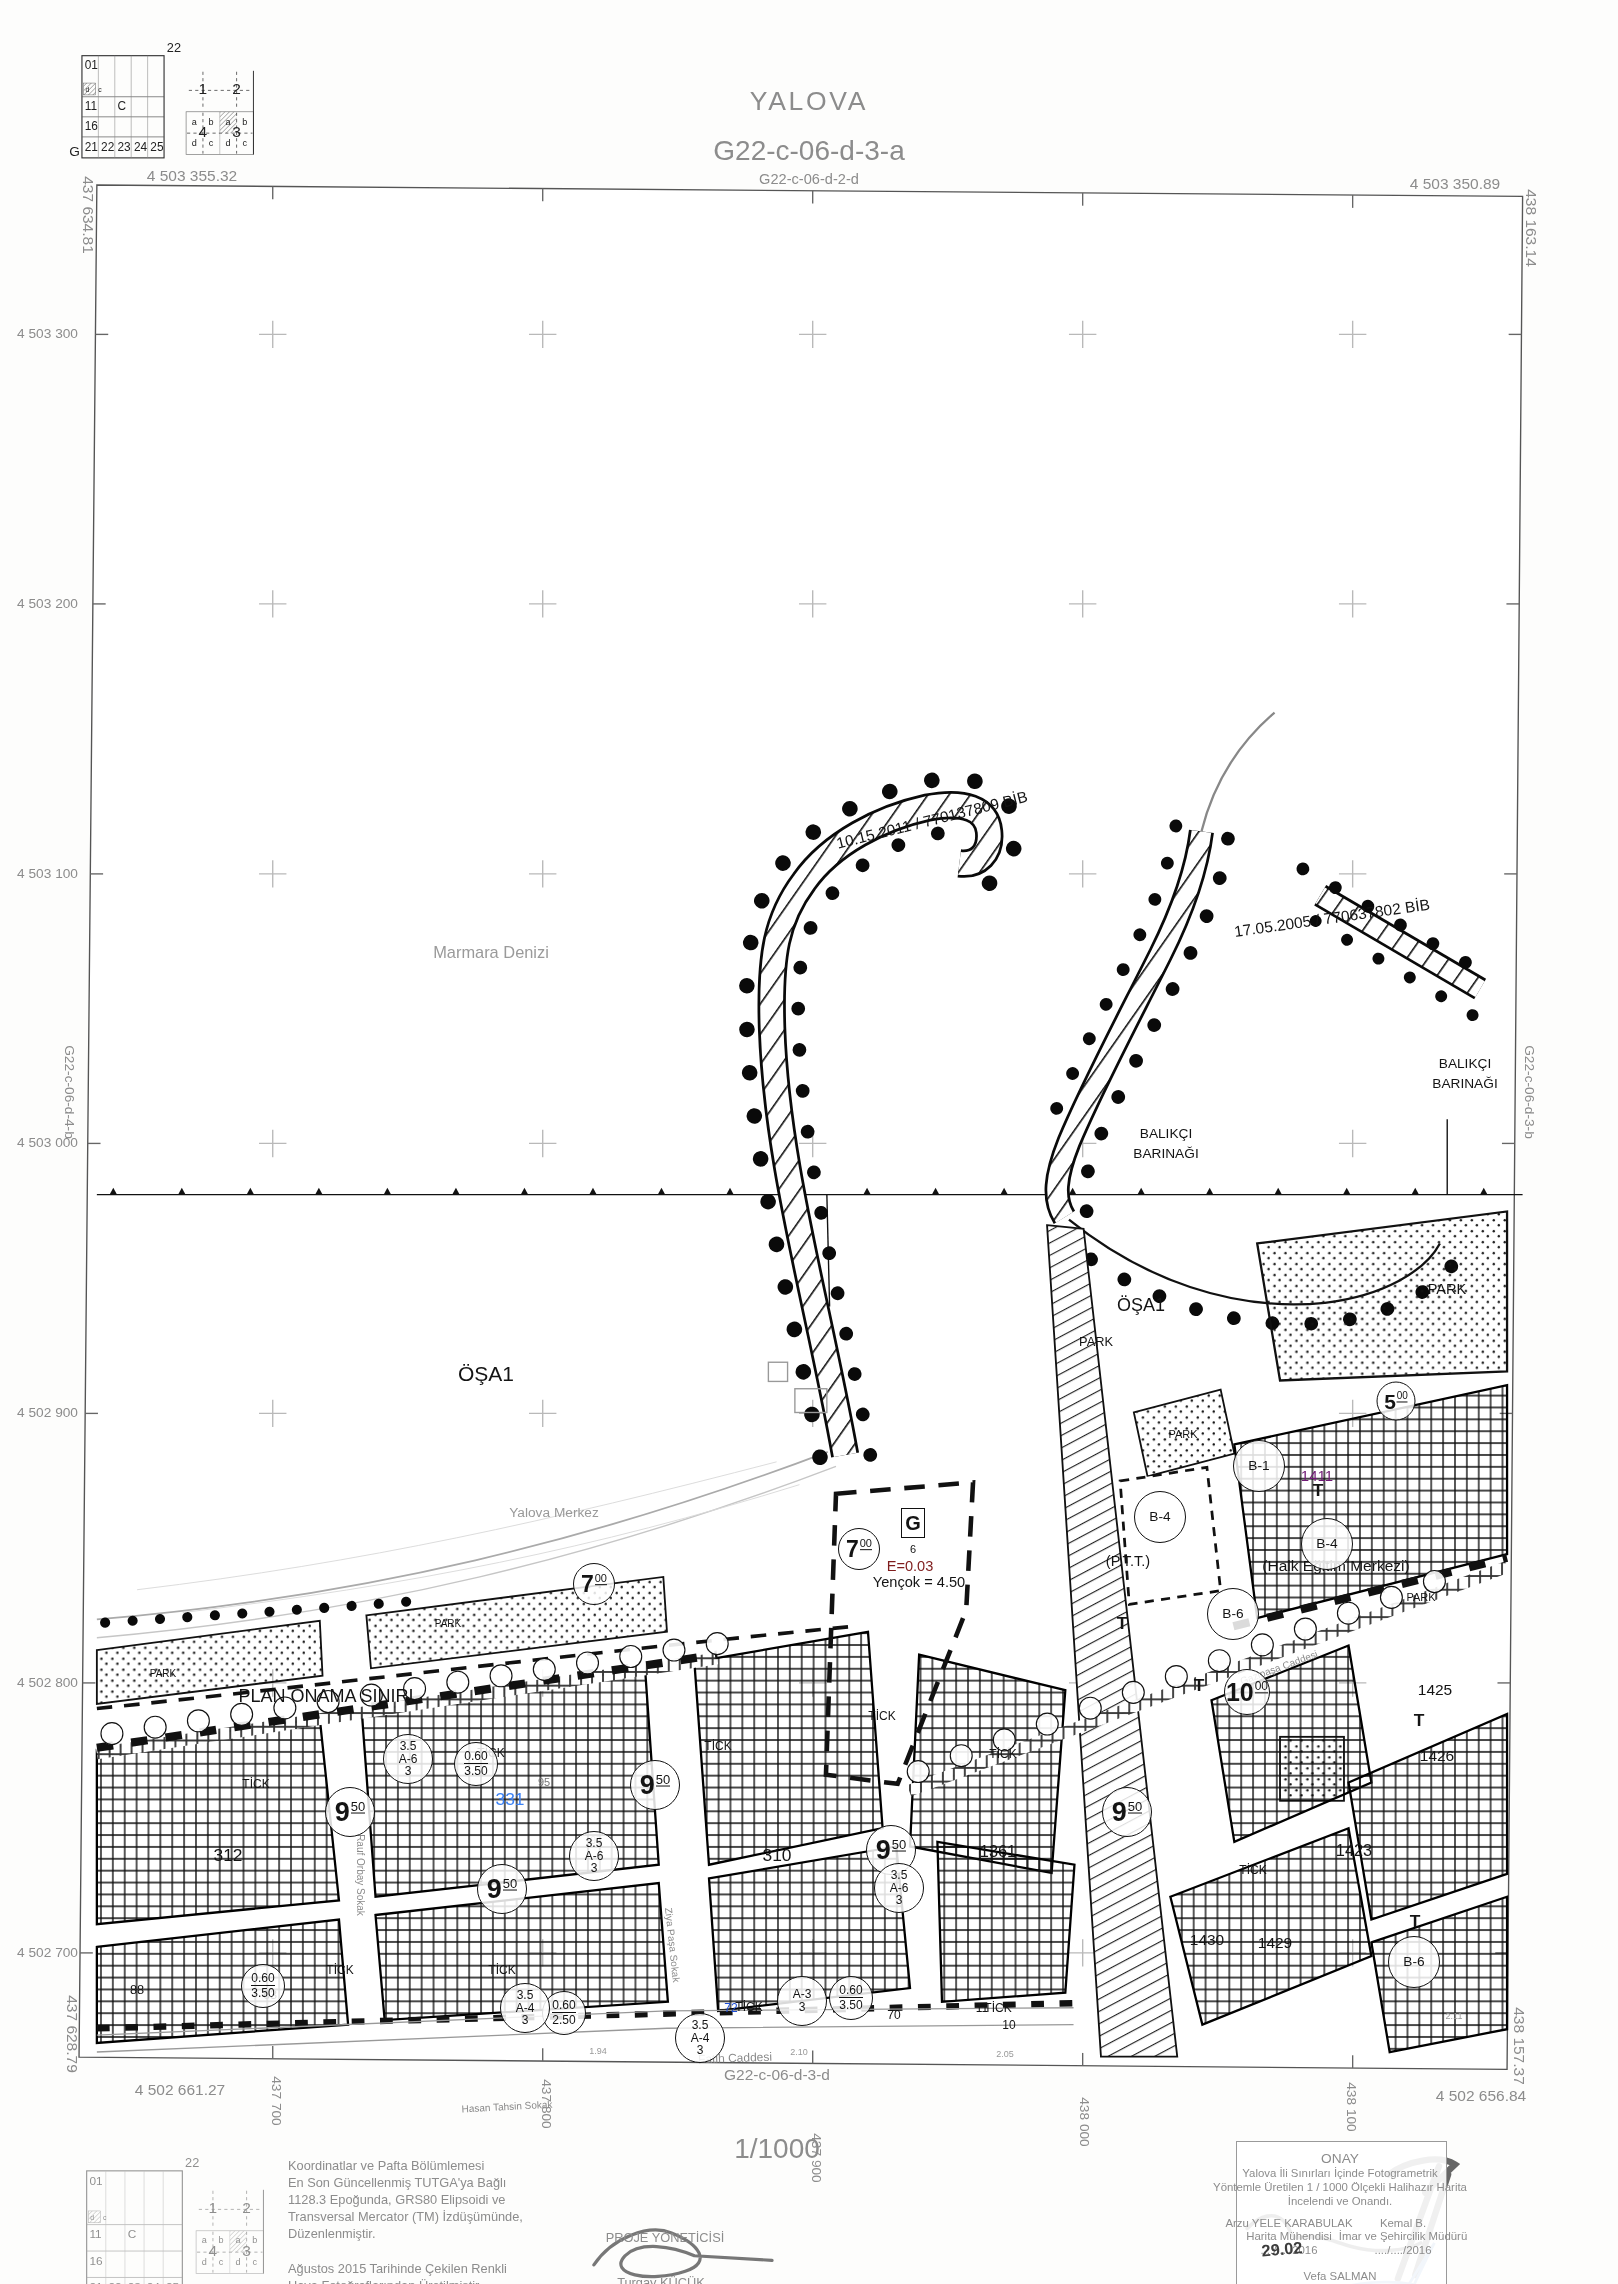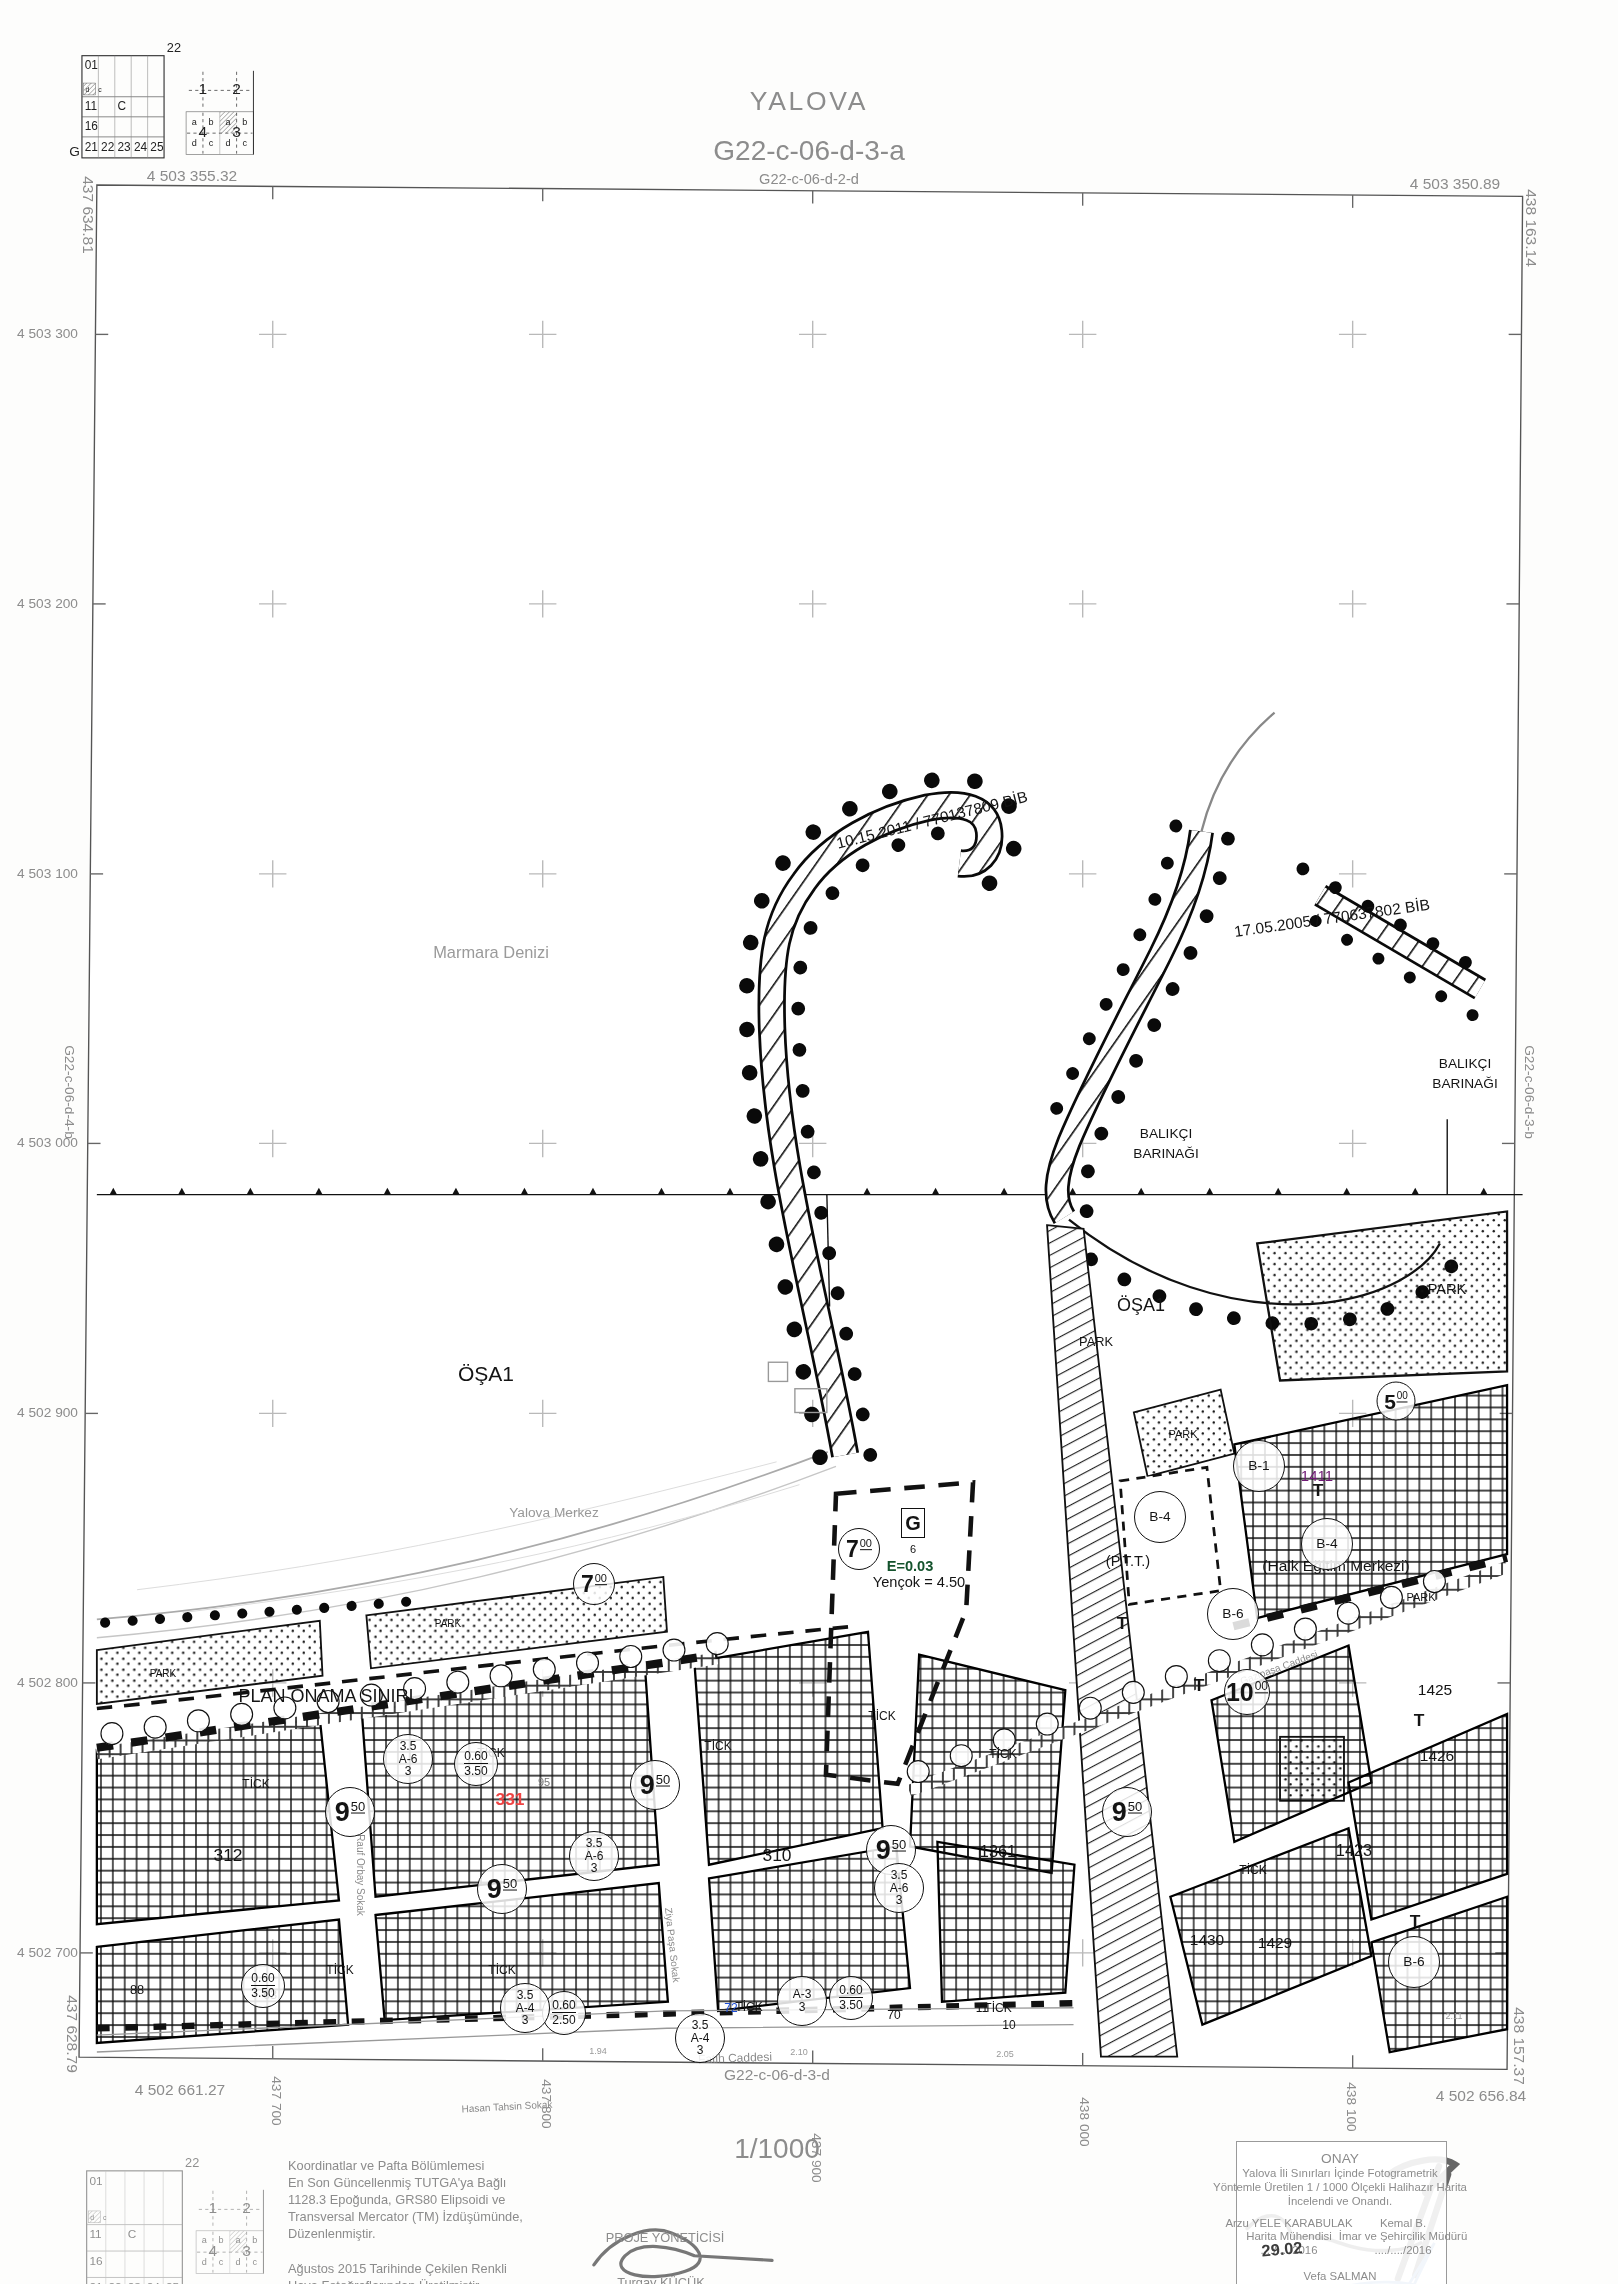--- a/index.html
+++ b/index.html
@@ -431,31 +431,31 @@
       <div class="ml" style="left: 486px; top: 1373px; font-size: 21px; color: rgb(20, 20, 20); font-weight: 400; transform: translate(-50%, -50%) rotate(0deg);">ÖŞA1</div>
       <div class="ml" style="left: 1141px; top: 1305px; font-size: 18px; color: rgb(20, 20, 20); font-weight: 400; transform: translate(-50%, -50%) rotate(0deg);">ÖŞA1</div>
       <div class="ml" style="left: 1096px; top: 1342px; font-size: 12.8px; color: rgb(20, 20, 20); font-weight: 400; transform: translate(-50%, -50%) rotate(0deg);">PARK</div>
       <div class="ml" style="left: 1447px; top: 1289px; font-size: 14.6px; color: rgb(20, 20, 20); font-weight: 400; transform: translate(-50%, -50%) rotate(0deg);">PARK</div>
       <div class="ml" style="left: 163px; top: 1674px; font-size: 10px; color: rgb(20, 20, 20); font-weight: 400; transform: translate(-50%, -50%) rotate(0deg);">PARK</div>
       <div class="ml" style="left: 448px; top: 1624px; font-size: 10px; color: rgb(20, 20, 20); font-weight: 400; transform: translate(-50%, -50%) rotate(0deg);">PARK</div>
       <div class="ml" style="left: 1183px; top: 1434px; font-size: 11px; color: rgb(20, 20, 20); font-weight: 400; transform: translate(-50%, -50%) rotate(0deg);">PARK</div>
       <div class="ml" style="left: 1421px; top: 1597px; font-size: 11px; color: rgb(20, 20, 20); font-weight: 400; transform: translate(-50%, -50%) rotate(0deg);">PARK</div>
       <div class="ml" style="left: 554px; top: 1513px; font-size: 13.7px; color: rgb(153, 153, 153); font-weight: 400; transform: translate(-50%, -50%) rotate(0deg);">Yalova Merkez</div>
       <div class="ml" style="left: 326px; top: 1696px; font-size: 18px; color: rgb(20, 20, 20); font-weight: 400; transform: translate(-50%, -50%) rotate(0deg);">PLAN ONAMA SINIRI</div>
-      <div class="ml" style="left: 910px; top: 1566px; font-size: 14.6px; color: #14532d; font-weight: 700; transform: translate(-50%, -50%) rotate(0deg);">E=0.03</div>
+      <div class="ml" style="left: 910px; top: 1566px; font-size: 14.6px; color: #7f1d1d; font-weight: 400; transform: translate(-50%, -50%) rotate(0deg);">E=0.03</div>
       <div class="ml" style="left: 919px; top: 1582px; font-size: 14.6px; color: rgb(20, 20, 20); font-weight: 400; transform: translate(-50%, -50%) rotate(0deg);">Yençok = 4.50</div>
       <div class="ml" style="left: 1128px; top: 1561px; font-size: 14.6px; color: rgb(20, 20, 20); font-weight: 400; transform: translate(-50%, -50%) rotate(0deg);">(P.T.T.)</div>
       <div class="ml" style="left: 1336px; top: 1566px; font-size: 15.5px; color: rgb(20, 20, 20); font-weight: 400; transform: translate(-50%, -50%) rotate(0deg);">(Halk Eğitim Merkezi)</div>
       <div class="ml" style="left: 735px; top: 2058px; font-size: 12px; color: rgb(138, 138, 138); font-weight: 400; transform: translate(-50%, -50%) rotate(-2deg);">Fatih Caddesi</div>
       <div class="ml" style="left: 360px; top: 1875px; font-size: 10px; color: rgb(138, 138, 138); font-weight: 400; transform: translate(-50%, -50%) rotate(90deg);">Rauf Orbay Sokak</div>
       <div class="ml" style="left: 672px; top: 1945px; font-size: 10px; color: rgb(138, 138, 138); font-weight: 400; transform: translate(-50%, -50%) rotate(84deg);">Ziya Paşa Sokak</div>
       <div class="ml" style="left: 507px; top: 2107px; font-size: 10px; color: rgb(138, 138, 138); font-weight: 400; transform: translate(-50%, -50%) rotate(-3deg);">Hasan Tahsin Sokak</div>
       <div class="ml" style="left: 1279px; top: 1668px; font-size: 10px; color: rgb(138, 138, 138); font-weight: 400; transform: translate(-50%, -50%) rotate(-20deg);">Gazipaşa Caddesi</div>
       <div class="ml" style="left: 228px; top: 1856px; font-size: 17.4px; color: rgb(20, 20, 20); font-weight: 400; transform: translate(-50%, -50%) rotate(0deg);">312</div>
-      <div class="ml" style="left: 510px; top: 1800px; font-size: 17.4px; color: #ef4444; font-weight: 700; transform: translate(-50%, -50%) rotate(0deg);">331</div>
+      <div class="ml" style="left: 510px; top: 1800px; font-size: 17.4px; color: #3b82f6; font-weight: 400; transform: translate(-50%, -50%) rotate(0deg);">331</div>
       <div class="ml" style="left: 777px; top: 1856px; font-size: 17.4px; color: rgb(20, 20, 20); font-weight: 400; transform: translate(-50%, -50%) rotate(0deg);">310</div>
       <div class="ml" style="left: 998px; top: 1851px; font-size: 16.4px; color: rgb(20, 20, 20); font-weight: 400; transform: translate(-50%, -50%) rotate(0deg);">1361</div>
       <div class="ml" style="left: 1354px; top: 1850px; font-size: 16.4px; color: rgb(20, 20, 20); font-weight: 400; transform: translate(-50%, -50%) rotate(0deg);">1423</div>
       <div class="ml" style="left: 1435px; top: 1690px; font-size: 15.5px; color: rgb(20, 20, 20); font-weight: 400; transform: translate(-50%, -50%) rotate(0deg);">1425</div>
       <div class="ml" style="left: 1437px; top: 1756px; font-size: 15.5px; color: rgb(20, 20, 20); font-weight: 400; transform: translate(-50%, -50%) rotate(0deg);">1426</div>
       <div class="ml" style="left: 1275px; top: 1943px; font-size: 15.5px; color: rgb(20, 20, 20); font-weight: 400; transform: translate(-50%, -50%) rotate(0deg);">1429</div>
       <div class="ml" style="left: 1207px; top: 1940px; font-size: 15.5px; color: rgb(20, 20, 20); font-weight: 400; transform: translate(-50%, -50%) rotate(0deg);">1430</div>
       <div class="ml" style="left: 1317px; top: 1475px; font-size: 15px; color: #701a75; font-weight: 400; transform: translate(-50%, -50%) rotate(0deg);">1411</div>
       <div class="ml" style="left: 137px; top: 1990px; font-size: 12.8px; color: rgb(20, 20, 20); font-weight: 400; transform: translate(-50%, -50%) rotate(0deg);">88</div>
       <div class="ml" style="left: 270px; top: 1995px; font-size: 12.8px; color: rgb(20, 20, 20); font-weight: 400; transform: translate(-50%, -50%) rotate(0deg);">63</div>

